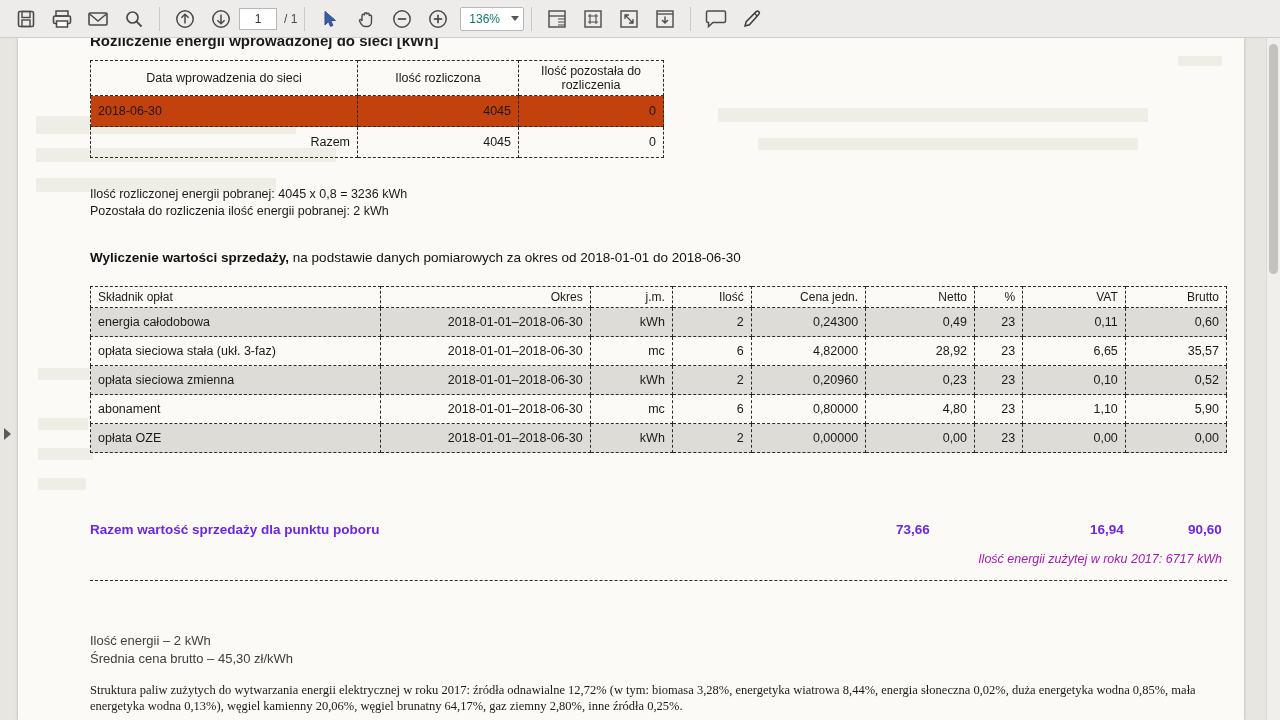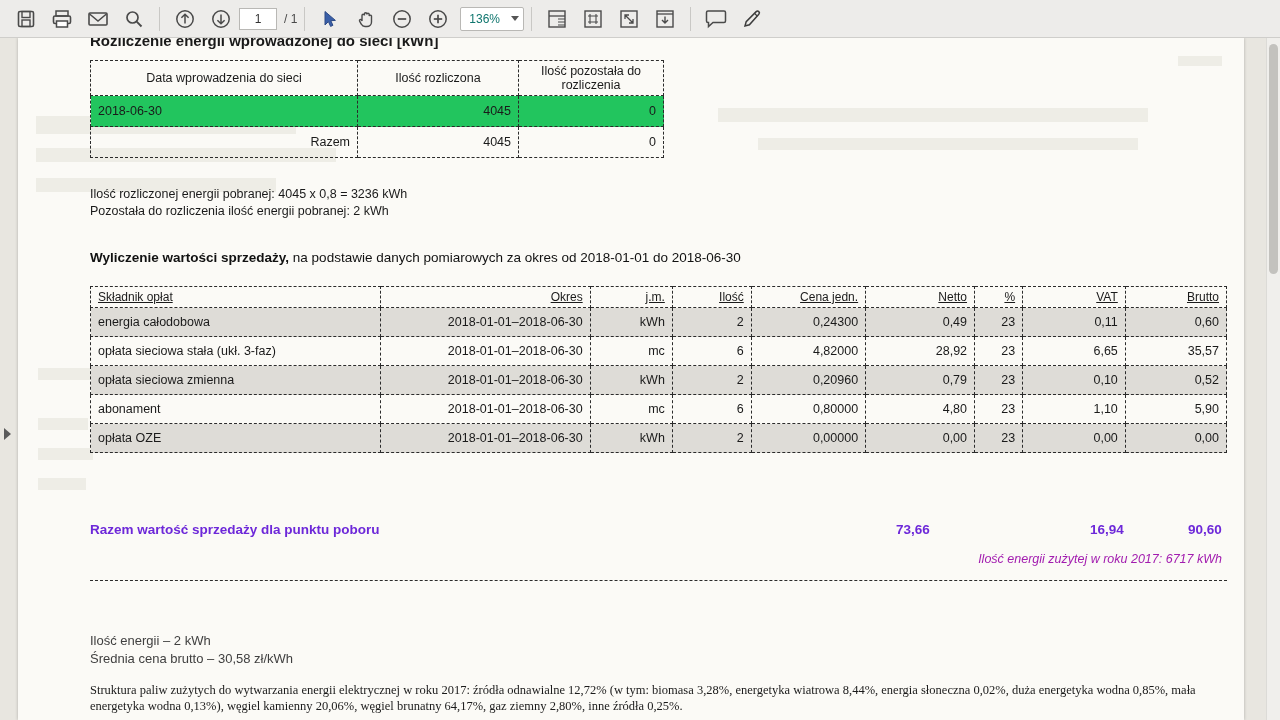--- a/index.html
+++ b/index.html
@@ -132,21 +132,21 @@
   .tbl-intro {
     position: absolute;
     left: 72px; top: 22px;
   }
   .tbl-intro th {
     text-align: center;
     font-size: 12.5px;
     padding: 6px 10px;
   }
   .tbl-intro td { height: 24px; }
-  .shade { background: #22c55e; }
+  .shade { background: #c2410c; }
   .r { text-align: right; }
 
   .note {
     position: absolute;
     left: 72px;
     font-size: 12.5px;
     line-height: 17px;
     color: #1a1a1a;
     white-space: nowrap;
   }
@@ -165,21 +165,20 @@
     position: absolute;
     left: 72px; top: 248px;
     width: 1137px;
   }
   .tbl-main table { width: 100%; }
   .tbl-main th {
     font-size: 12px;
     text-align: right;
     padding: 4px 6px;
     white-space: nowrap;
-    text-decoration: underline;
   }
   .tbl-main th.lft { text-align: left; }
   .tbl-main td {
     font-size: 12.5px;
     height: 22px;
     padding: 3px 6px;
     white-space: nowrap;
   }
   .tbl-main td.lft { text-align: left; }
   .tbl-main td.r { text-align: right; }
@@ -475,21 +474,21 @@
               <td class="r">23</td>
               <td class="r">6,65</td>
               <td class="r">35,57</td>
             </tr>
             <tr class="row-shade">
               <td class="lft">opłata sieciowa zmienna</td>
               <td class="r">2018-01-01–2018-06-30</td>
               <td class="r">kWh</td>
               <td class="r">2</td>
               <td class="r">0,20960</td>
-              <td class="r">0,79</td>
+              <td class="r">0,23</td>
               <td class="r">23</td>
               <td class="r">0,10</td>
               <td class="r">0,52</td>
             </tr>
             <tr>
               <td class="lft">abonament</td>
               <td class="r">2018-01-01–2018-06-30</td>
               <td class="r">mc</td>
               <td class="r">6</td>
               <td class="r">0,80000</td>
@@ -518,21 +517,21 @@
         <span class="t-netto">73,66</span>
         <span class="t-vat">16,94</span>
         <span class="t-brutto">90,60</span>
       </div>
 
       <div class="italic-note" style="top:514px;">Ilość energii zużytej w roku 2017: 6717 kWh</div>
 
       <div class="dash-line" style="top:542px;"></div>
 
       <div class="foot-note" style="top:582px;">Ilość energii – 2  kWh</div>
-      <div class="foot-note" style="top:600px;">Średnia cena brutto – 30,58 zł/kWh</div>
+      <div class="foot-note" style="top:600px;">Średnia cena brutto – 45,30 zł/kWh</div>
 
       <div class="fuel-struct">Struktura paliw zużytych do wytwarzania energii elektrycznej w roku 2017: źródła odnawialne 12,72% (w tym: biomasa 3,28%, energetyka wiatrowa 8,44%, energia słoneczna 0,02%, duża energetyka wodna 0,85%, mała energetyka wodna 0,13%), węgiel kamienny 20,06%, węgiel brunatny 64,17%, gaz ziemny 2,80%, inne źródła 0,25%.</div>
 
     </div>
   </div>
 
   <div class="scrollbar" style="top:0;">
     <div class="scroll-thumb"></div>
   </div>
 </div>

